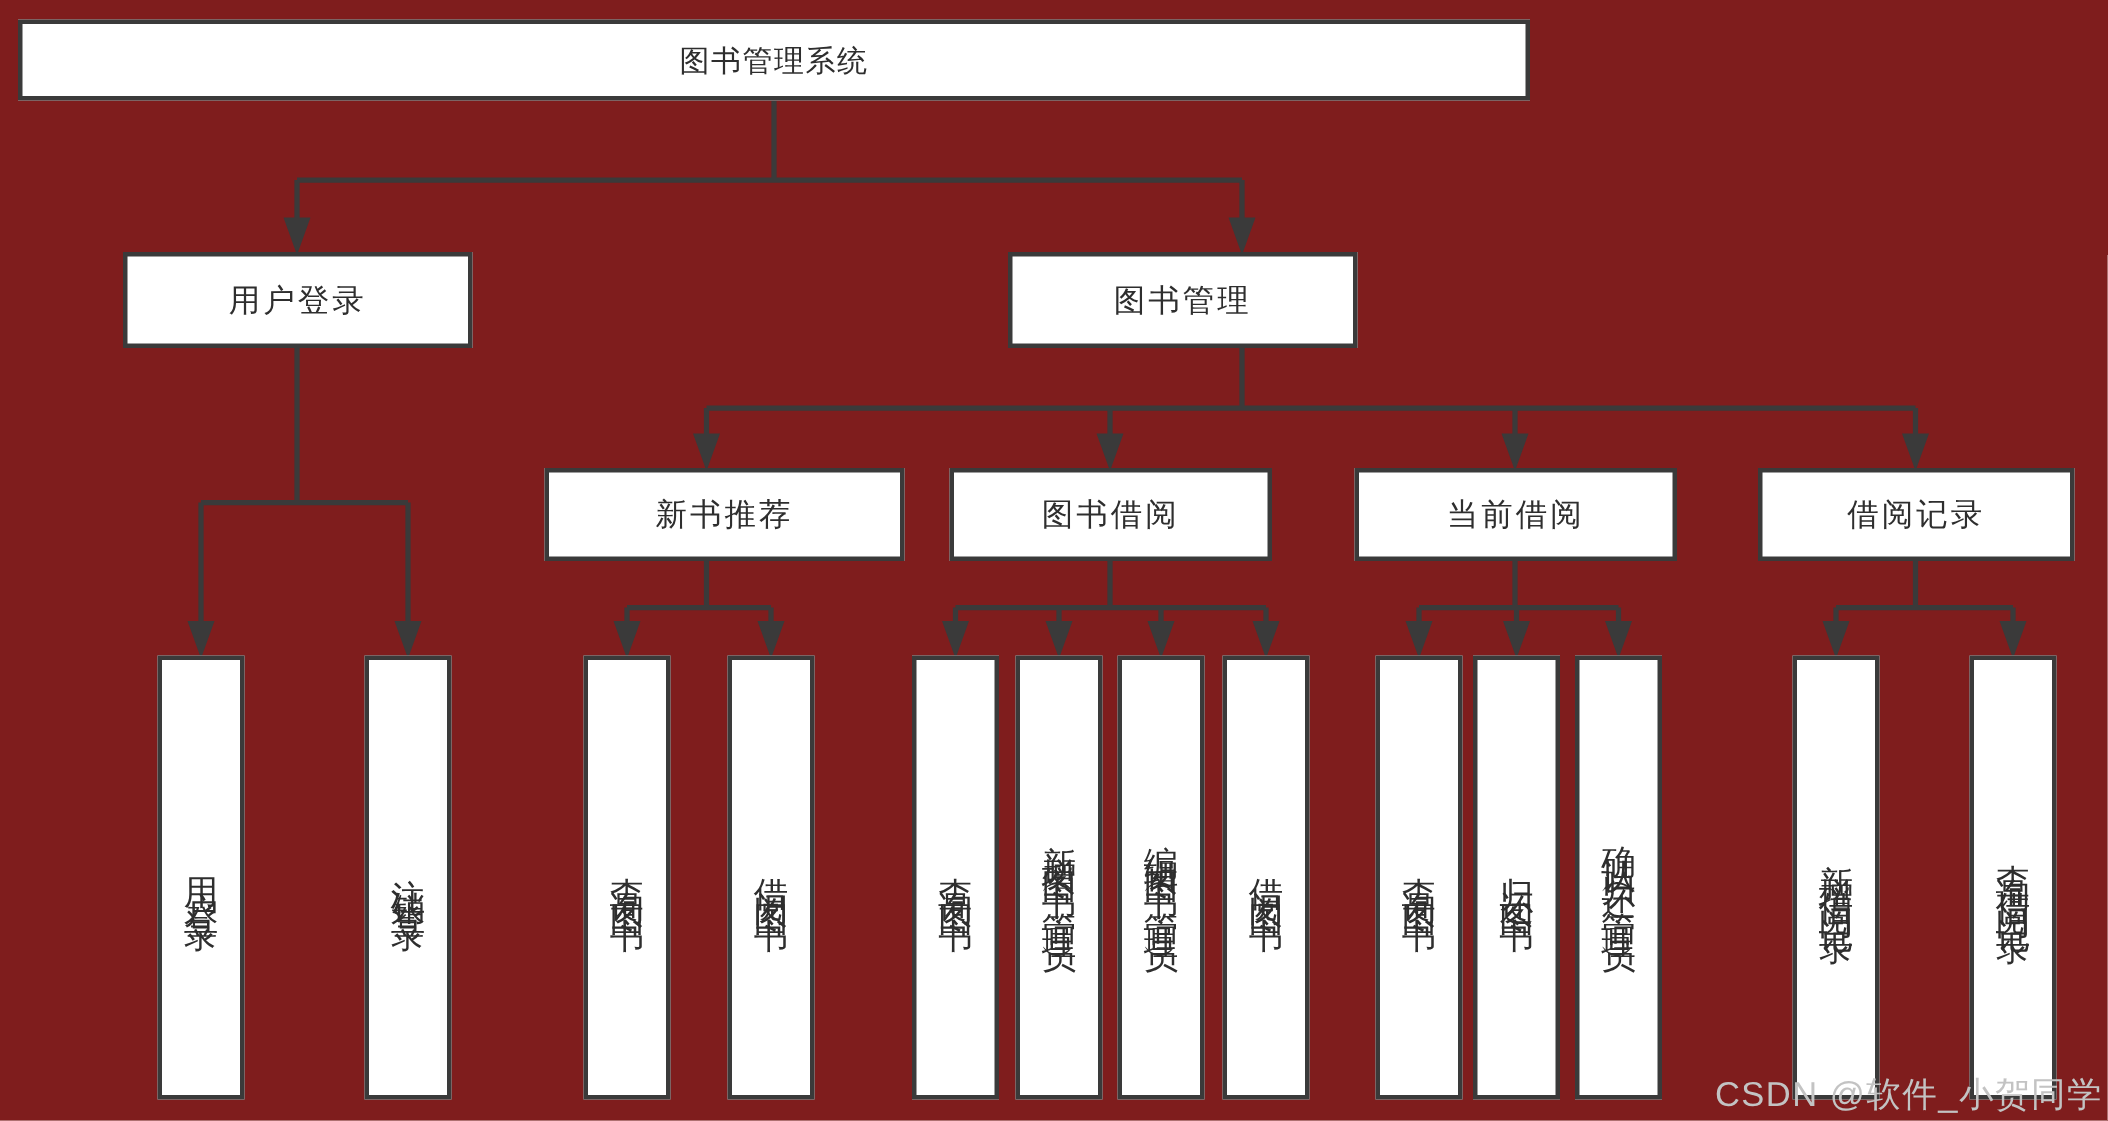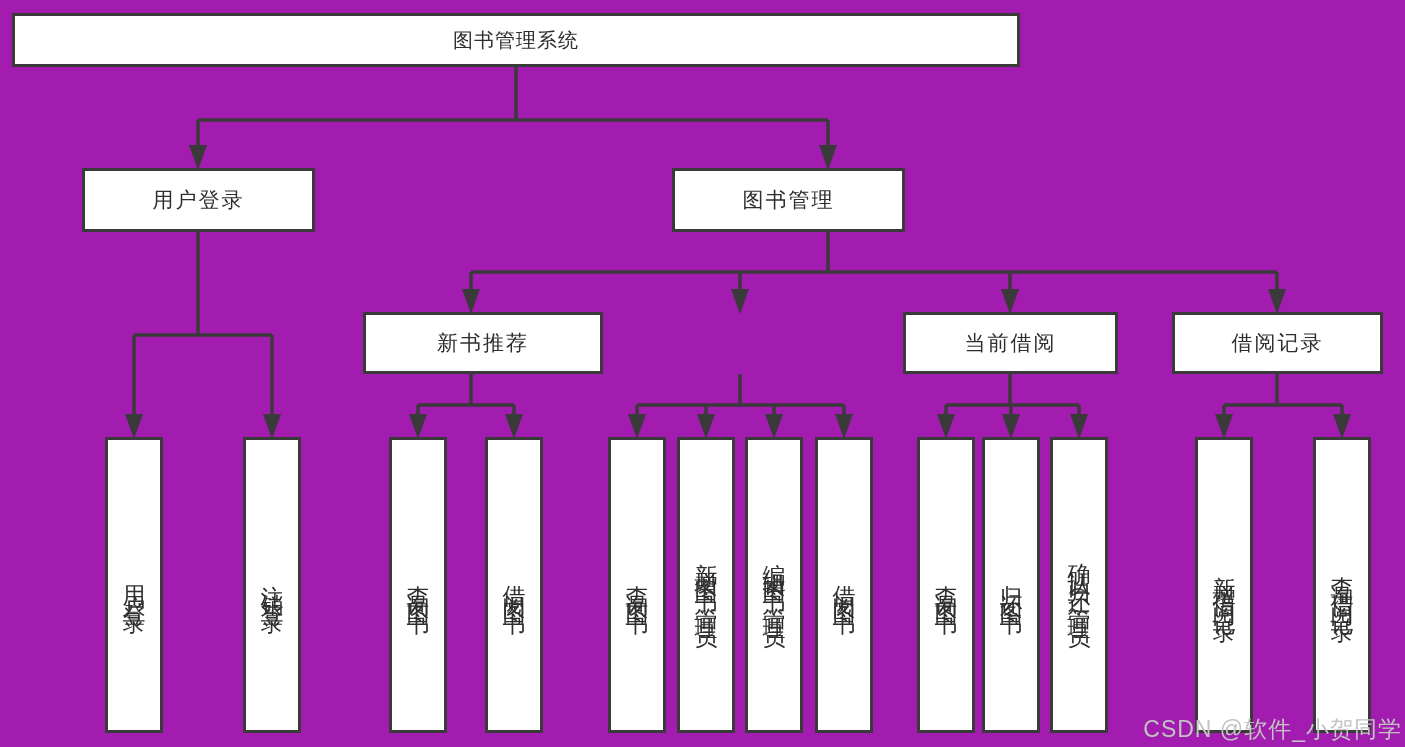--- a/index.html
+++ b/index.html
@@ -10,21 +10,21 @@
   body {
     width: 1405px;
     height: 747px;
     font-family: "Liberation Sans", sans-serif;
     overflow: hidden;
   }
   .canvas {
     position: relative;
     width: 1405px;
     height: 747px;
-    background: #a21caf;
+    background: #7f1d1d;
   }
   .wires {
     position: absolute;
     left: 0;
     top: 0;
     z-index: 0;
   }
   .box {
     position: absolute;
     background: #ffffff;
@@ -114,20 +114,23 @@
   <div class="box" style="left:82px; top:168px; width:233px; height:64px">
     <span class="h-label">用户登录</span>
   </div>
   <div class="box" style="left:672px; top:168px; width:233px; height:64px">
     <span class="h-label">图书管理</span>
   </div>
 
   <div class="box" style="left:363px; top:312px; width:240px; height:62px">
     <span class="h-label">新书推荐</span>
   </div>
+  <div class="box" style="left:633px; top:312px; width:215px; height:62px">
+    <span class="h-label">图书借阅</span>
+  </div>
   <div class="box" style="left:903px; top:312px; width:215px; height:62px">
     <span class="h-label">当前借阅</span>
   </div>
   <div class="box" style="left:1172px; top:312px; width:211px; height:62px">
     <span class="h-label">借阅记录</span>
   </div>
 
   <div class="box leaf" style="left:105px">
     <span class="v-label">用户登录</span>
   </div>

